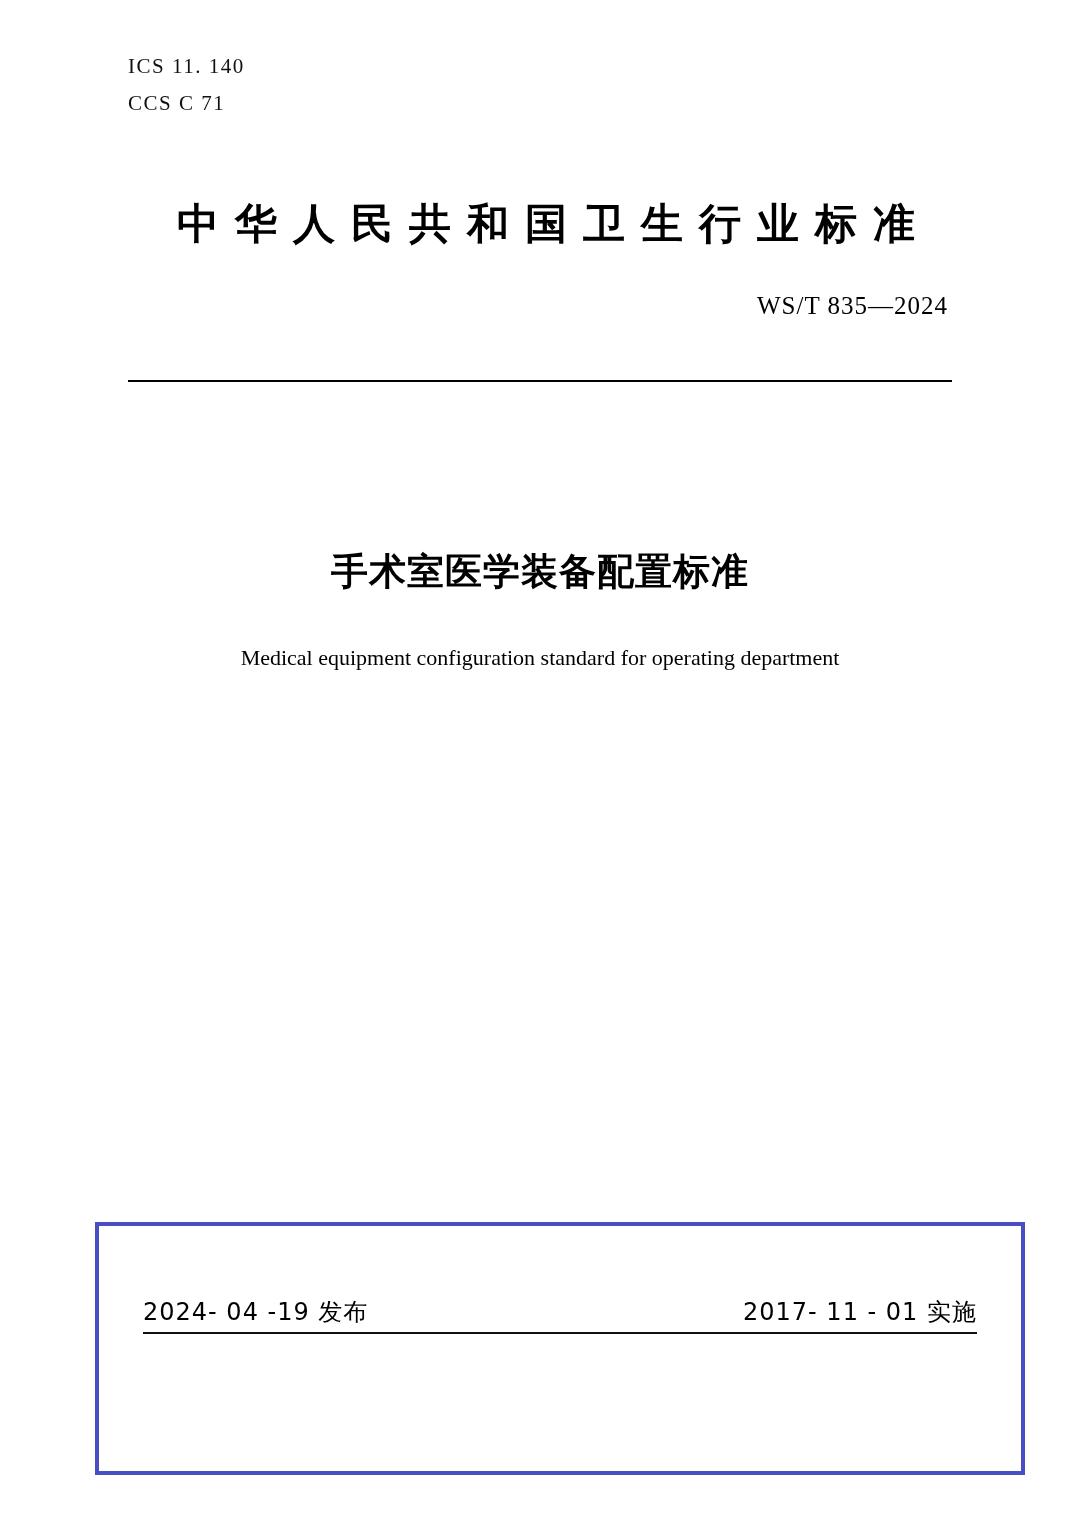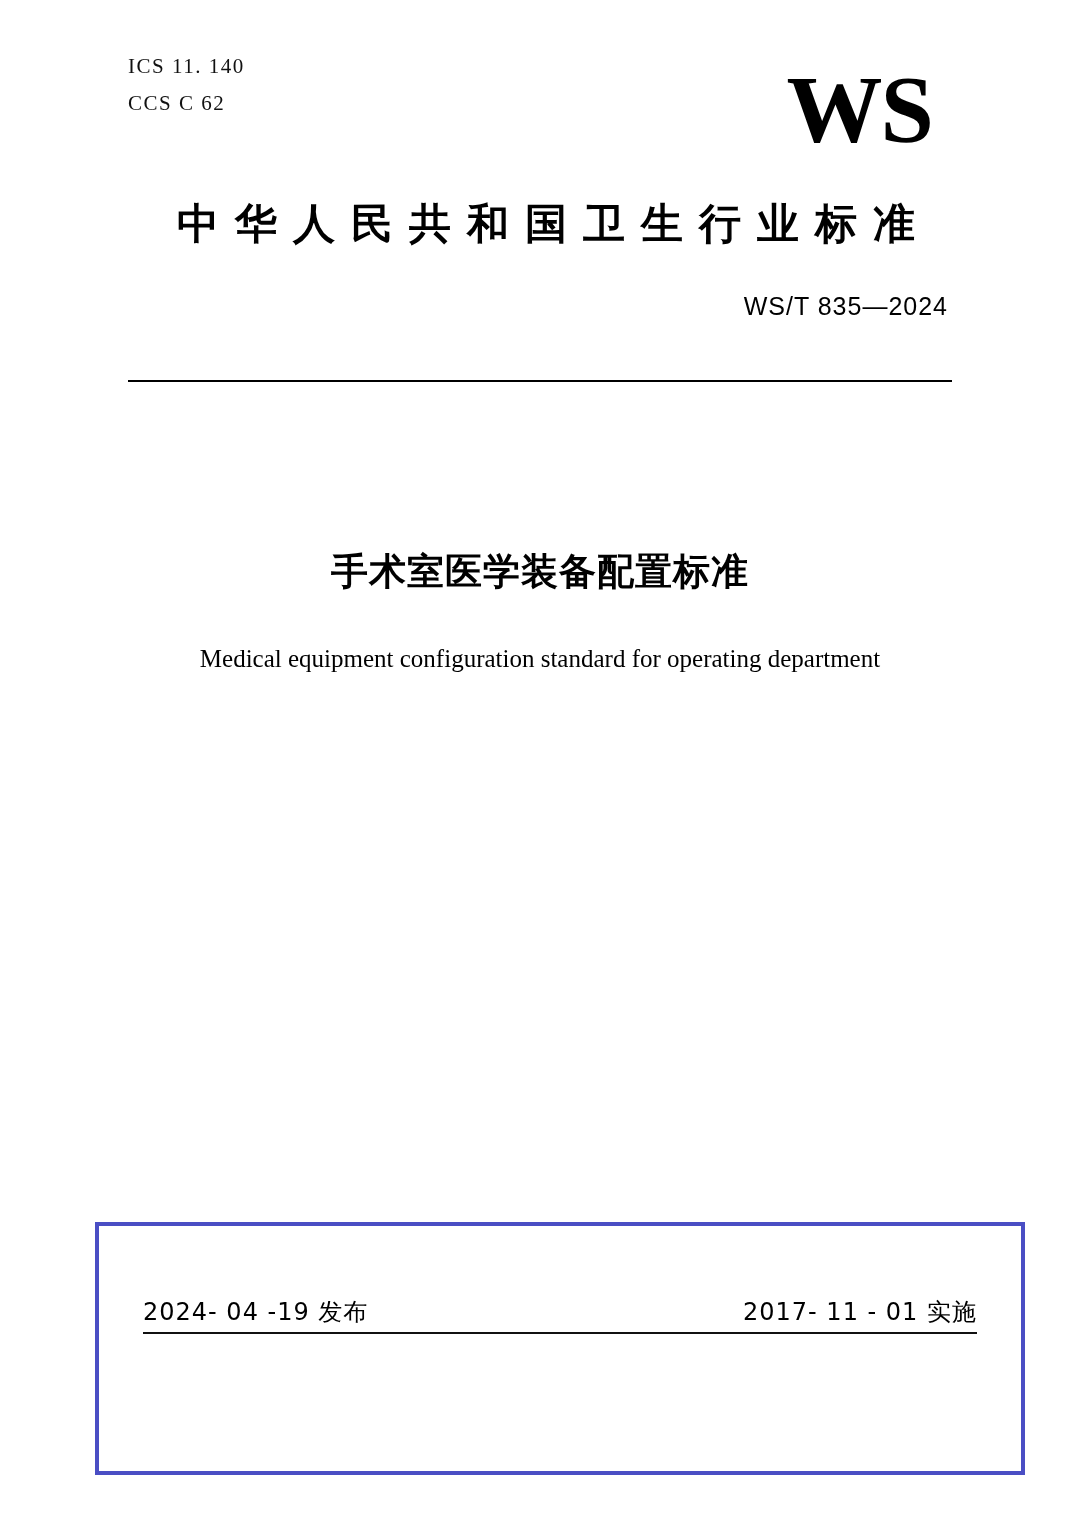--- a/index.html
+++ b/index.html
@@ -62,21 +62,21 @@
     letter-spacing: 16px;
     padding-left: 28px;
     color: #000;
   }
 
   
   .std-no {
     position: absolute;
     right: 132px;
     top: 292px;
-    font-family: Liberation Sans, sans-serif;
+    font-family: Liberation Serif, serif;
     font-size: 25px;
     letter-spacing: 1px;
     color: #000;
   }
 
   
   .header-rule {
     position: absolute;
     left: 128px;
     right: 128px;
@@ -96,21 +96,21 @@
     font-size: 37px;
     letter-spacing: 1px;
     color: #000;
   }
   .doc-title-en {
     position: absolute;
     left: 0; right: 0;
     top: 645px;
     text-align: center;
     font-family: "Liberation Serif", serif;
-    font-size: 25px;
+    font-size: 22px;
     color: #000;
   }
 
   
   .pub-box {
     position: absolute;
     left: 95px;
     top: 1222px;
     width: 930px;
     height: 253px;
@@ -150,24 +150,23 @@
     white-space: pre;
   }
 </style>
 </head>
 <body>
 
 <div class="page">
 
   <div class="codes">
     <div>ICS 11. 140</div>
-    <div>CCS C 62</div>
+    <div>CCS C 71</div>
   </div>
 
-  <div class="ws-logo">WS</div>
 
   <div class="nat-title">中华人民共和国卫生行业标准</div>
 
   <div class="std-no">WS/T 835—2024</div>
 
   <div class="header-rule"></div>
 
   <div class="doc-title-cn">手术室医学装备配置标准</div>
   <div class="doc-title-en">Medical equipment configuration standard for operating department</div>
 

